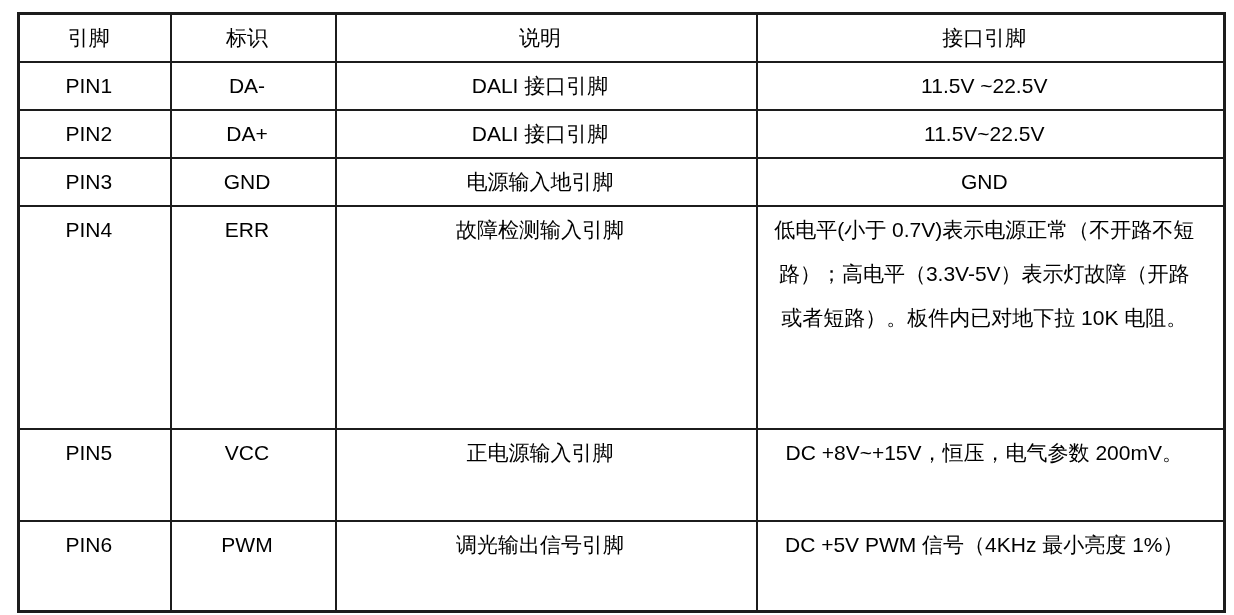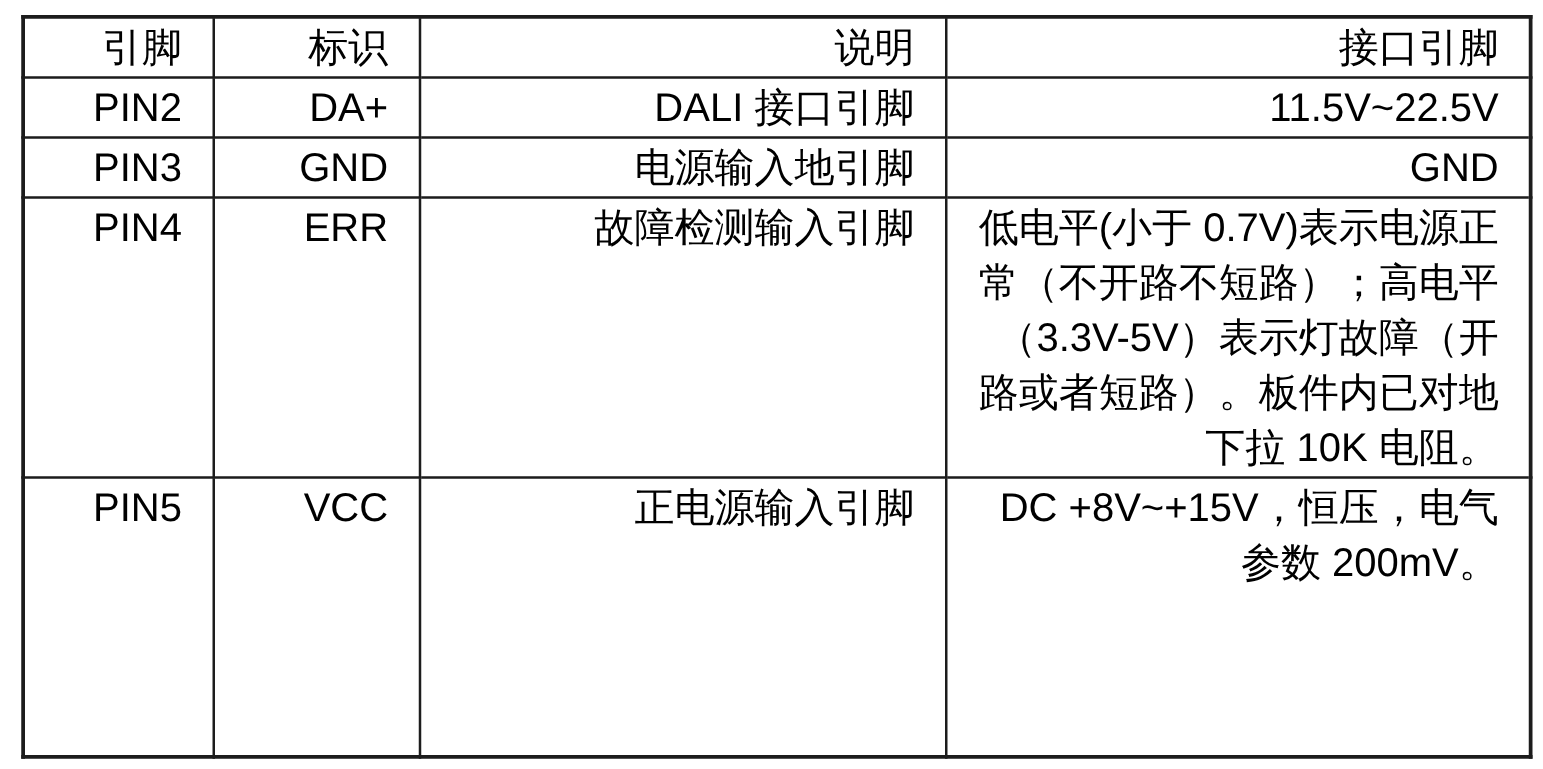--- a/index.html
+++ b/index.html
@@ -25,22 +25,22 @@
     width: 1206px;
     border-collapse: collapse;
     table-layout: fixed;
     border: 3px solid #1c1c1c;
     background: #ffffff;
   }
   table.pin-table th,
   table.pin-table td {
     border: 2px solid #1c1c1c;
     vertical-align: top;
-    text-align: right;
-    font-size: 32px;
+    text-align: center;
+    font-size: 21px;
     line-height: 44px;
     font-weight: normal;
     padding: 1px 24px 1px 12px;
     word-break: break-word;
     overflow-wrap: break-word;
     white-space: normal;
   }
   
   col.c-pin    { width: 152px; }
   col.c-mark   { width: 165px; }
@@ -69,20 +69,26 @@
     <thead>
       <tr>
         <th>引脚</th>
         <th>标识</th>
         <th>说明</th>
         <th>接口引脚</th>
       </tr>
     </thead>
     <tbody>
       <tr>
+        <td>PIN1</td>
+        <td>DA-</td>
+        <td>DALI 接口引脚</td>
+        <td>11.5V ~22.5V</td>
+      </tr>
+      <tr>
         <td>PIN2</td>
         <td>DA+</td>
         <td>DALI 接口引脚</td>
         <td>11.5V~22.5V</td>
       </tr>
       <tr>
         <td>PIN3</td>
         <td>GND</td>
         <td>电源输入地引脚</td>
         <td>GND</td>
@@ -92,15 +98,21 @@
         <td>ERR</td>
         <td>故障检测输入引脚</td>
         <td>低电平(小于 0.7V)表示电源正常（不开路不短路）；高电平（3.3V-5V）表示灯故障（开路或者短路）。板件内已对地下拉 10K 电阻。</td>
       </tr>
       <tr>
         <td>PIN5</td>
         <td>VCC</td>
         <td>正电源输入引脚</td>
         <td>DC +8V~+15V，恒压，电气参数 200mV。</td>
       </tr>
+      <tr>
+        <td>PIN6</td>
+        <td>PWM</td>
+        <td>调光输出信号引脚</td>
+        <td>DC +5V PWM 信号（4KHz 最小亮度 1%）</td>
+      </tr>
     </tbody>
   </table>
 </div>
 
 </body></html>

